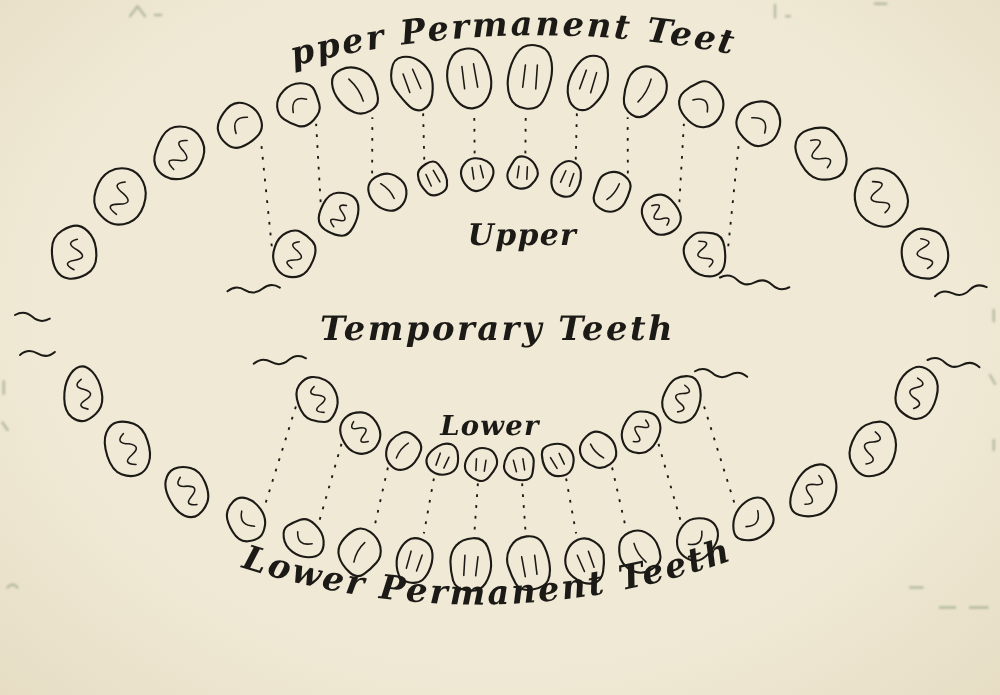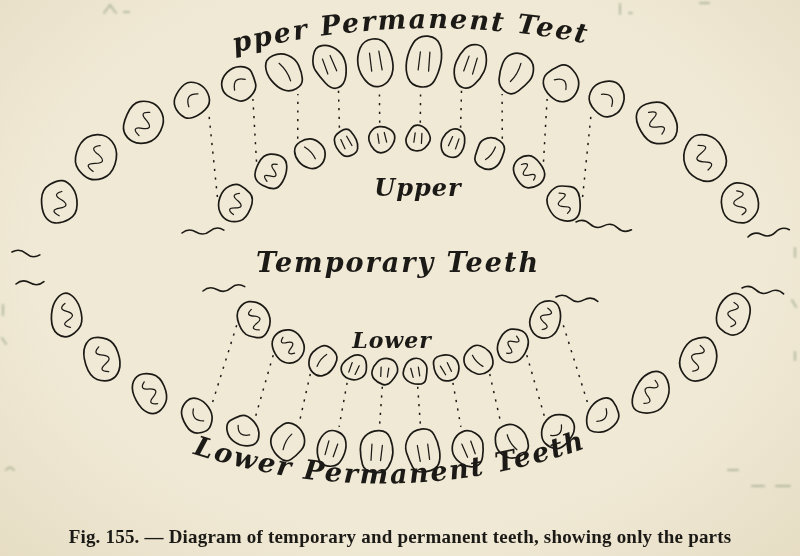--- a/index.html
+++ b/index.html
@@ -295,15 +295,14 @@
     </text>
     <text x="418" y="196" class="hand lab-upper">Upper</text>
     <text x="398" y="272" class="hand lab-temp">Temporary Teeth</text>
     <text x="392" y="348" class="hand lab-lower">Lower</text>
     <text class="hand lab-big">
       <textPath href="#arc-bottom-label" startOffset="50%" text-anchor="middle">Lower Permanent Teeth</textPath>
     </text>
   </svg>
 
   <div class="caption">
-    <div>Fig. 155. — Diagram of temporary and permanent teeth, showing only the parts</div>
   </div>
 </div>
 
 </body></html>

